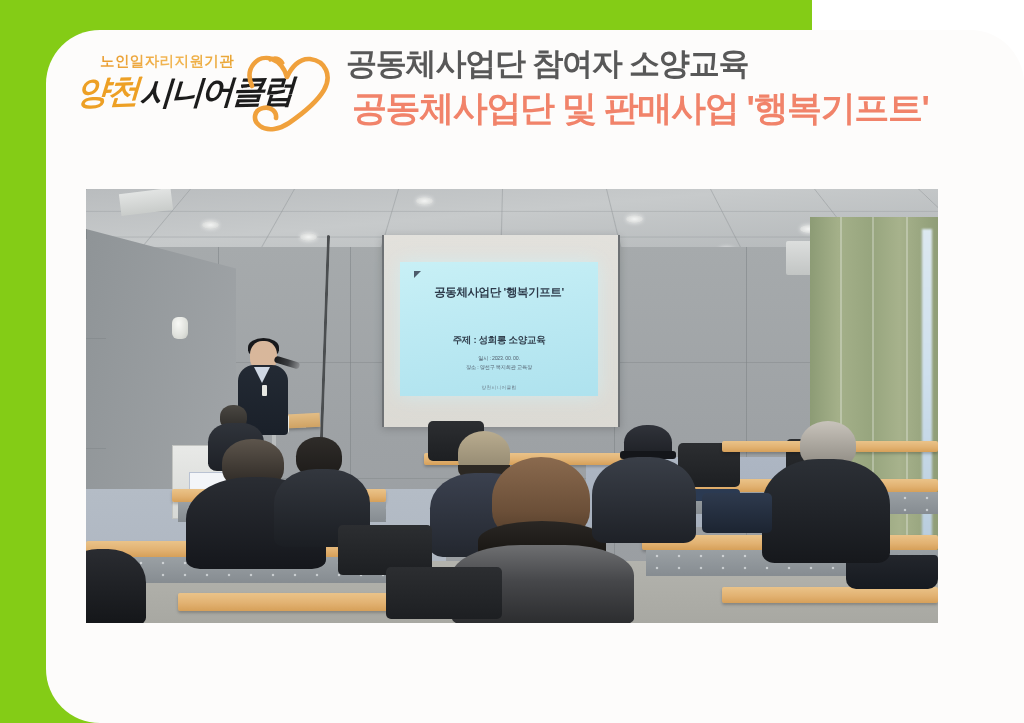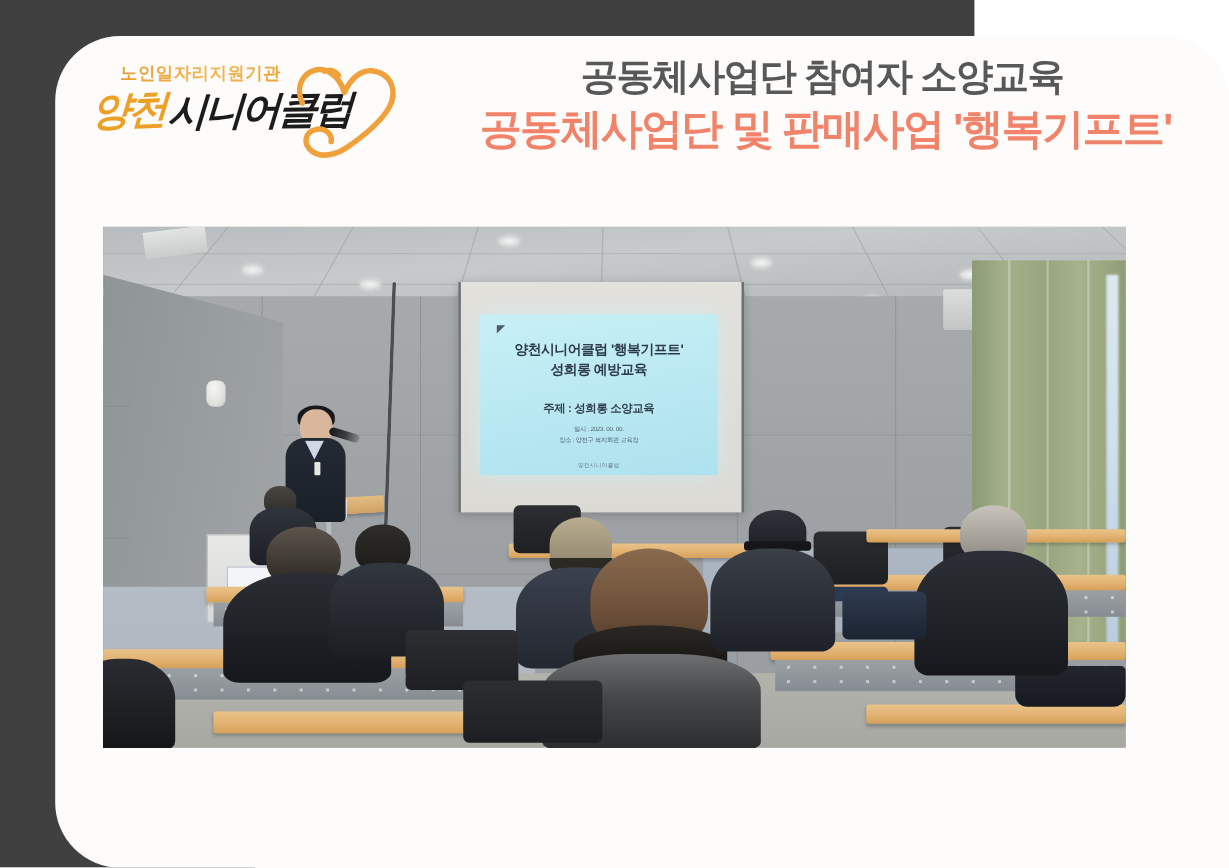--- a/index.html
+++ b/index.html
@@ -12,21 +12,21 @@
     height: 723px;
     overflow: hidden;
     font-family: "Liberation Sans", "DejaVu Sans", sans-serif;
   }
 
   
   #poster {
     position: relative;
     width: 812px;
     height: 723px;
-    background: #404040;
+    background: #84cc16;
   }
 
   
   #white-card {
     position: absolute;
     left: 46px;
     top: 30px;
     width: 978px;
     height: 693px;
     background: #fdfcfb;
@@ -100,21 +100,21 @@
     width: 96px;
     height: 92px;
   }
 
   
   #title-block {
     position: absolute;
     left: 300px;
     top: 16px;
     width: 678px;
-    text-align: center;
+    text-align: left;
   }
   #title-line1 {
     font-size: 31px;
     font-weight: 900;
     color: #585858;
     letter-spacing: -1.2px;
     line-height: 1.18;
     white-space: nowrap;
   }
   #title-line2 {
@@ -456,22 +456,21 @@
           <div class="curtain-seam" style="left:30px;"></div>
           <div class="curtain-seam" style="left:62px;"></div>
           <div class="curtain-seam" style="left:96px;"></div>
         </div>
         <div class="window-slit"></div>
 
         <div class="screen-canvas"></div>
         <div class="slide">
           <div class="slide-mark"></div>
           <div class="slide-title">
-            <div>양천시니어클럽 '행복기프트'</div>
-            <div>성희롱 예방교육</div>
+            <div>공동체사업단 '행복기프트'</div>
           </div>
           <div class="slide-sub">주제 : 성희롱 소양교육</div>
           <div class="slide-meta">
             <div>일시 : 2023. 00. 00.</div>
             <div>장소 : 양천구 복지회관 교육장</div>
           </div>
           <div class="slide-logo">양천시니어클럽</div>
         </div>
 
         <div class="floor"></div>

